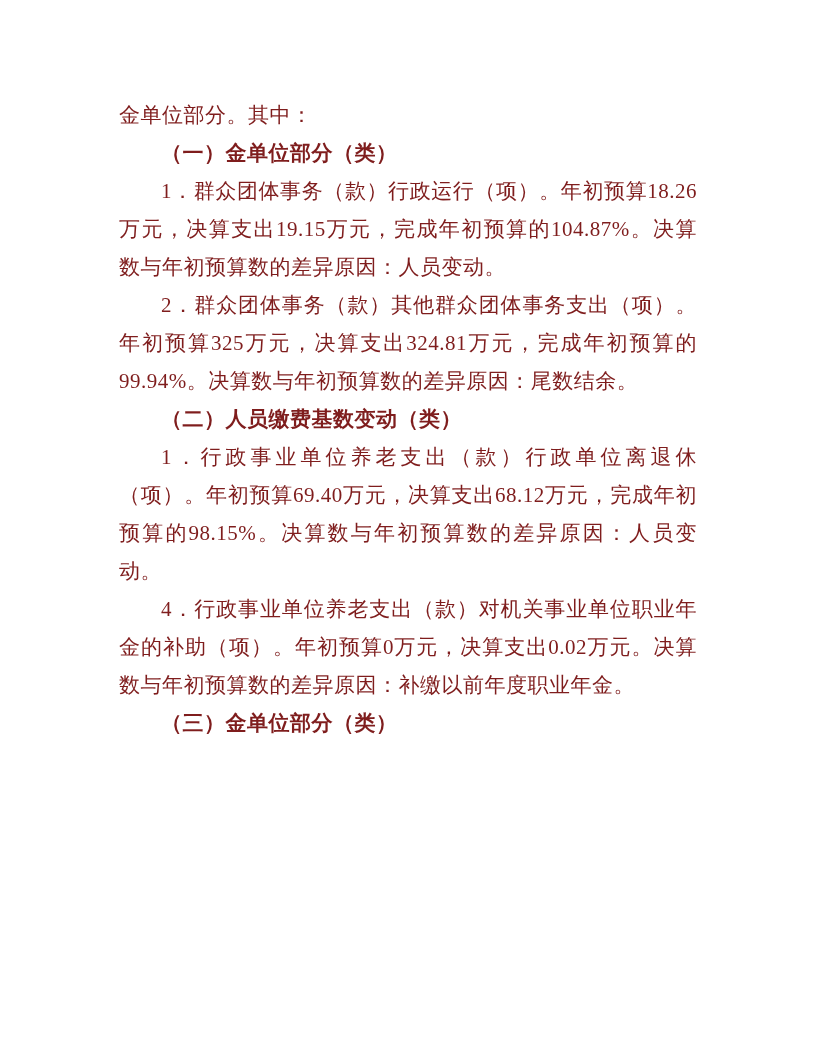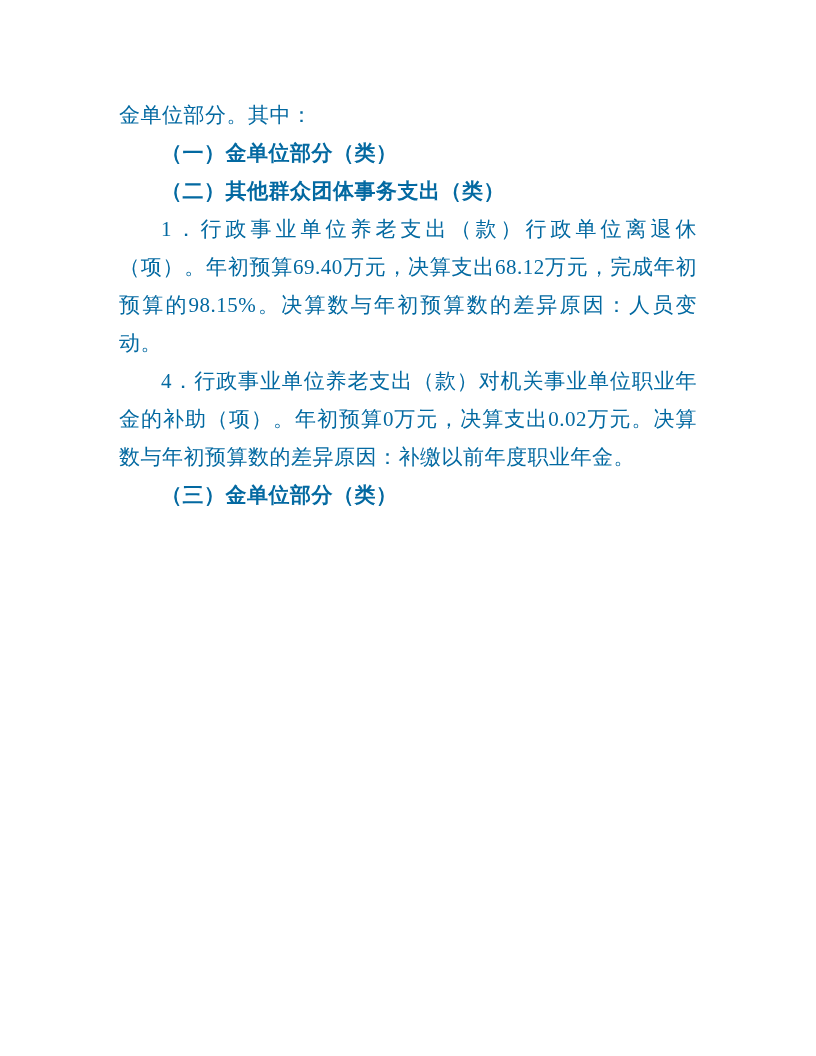--- a/index.html
+++ b/index.html
@@ -11,21 +11,21 @@
     position: relative;
     width: 816px;
     height: 1056px;
     margin: 0 auto;
     background: #ffffff;
     box-sizing: border-box;
     padding: 96px 119px 0 119px;
     font-family: "Liberation Serif", "DejaVu Serif", serif;
     font-size: 21px;
     line-height: 38px;
-    color: #0369a1;
+    color: #7f1d1d;
     overflow: hidden;
   }
   .page p {
     margin: 0;
     padding: 0;
     text-align: justify;
     letter-spacing: 0.5px;
   }
   .para-indent {
     text-indent: 2em;
@@ -36,23 +36,25 @@
   }
 </style>
 </head>
 <body>
 
 <div class="page">
   <p>金单位部分。其中：</p>
 
   <p class="section-heading">（一）金单位部分（类）</p>
 
+  <p class="para-indent">1．群众团体事务（款）行政运行（项）。年初预算18.26万元，决算支出19.15万元，完成年初预算的104.87%。决算数与年初预算数的差异原因：人员变动。</p>
 
+  <p class="para-indent">2．群众团体事务（款）其他群众团体事务支出（项）。年初预算325万元，决算支出324.81万元，完成年初预算的99.94%。决算数与年初预算数的差异原因：尾数结余。</p>
 
-  <p class="section-heading">（二）其他群众团体事务支出（类）</p>
+  <p class="section-heading">（二）人员缴费基数变动（类）</p>
 
   <p class="para-indent">1．行政事业单位养老支出（款）行政单位离退休（项）。年初预算69.40万元，决算支出68.12万元，完成年初预算的98.15%。决算数与年初预算数的差异原因：人员变动。</p>
 
 
 
   <p class="para-indent">4．行政事业单位养老支出（款）对机关事业单位职业年金的补助（项）。年初预算0万元，决算支出0.02万元。决算数与年初预算数的差异原因：补缴以前年度职业年金。</p>
 
   <p class="section-heading">（三）金单位部分（类）</p>
 </div>
 

